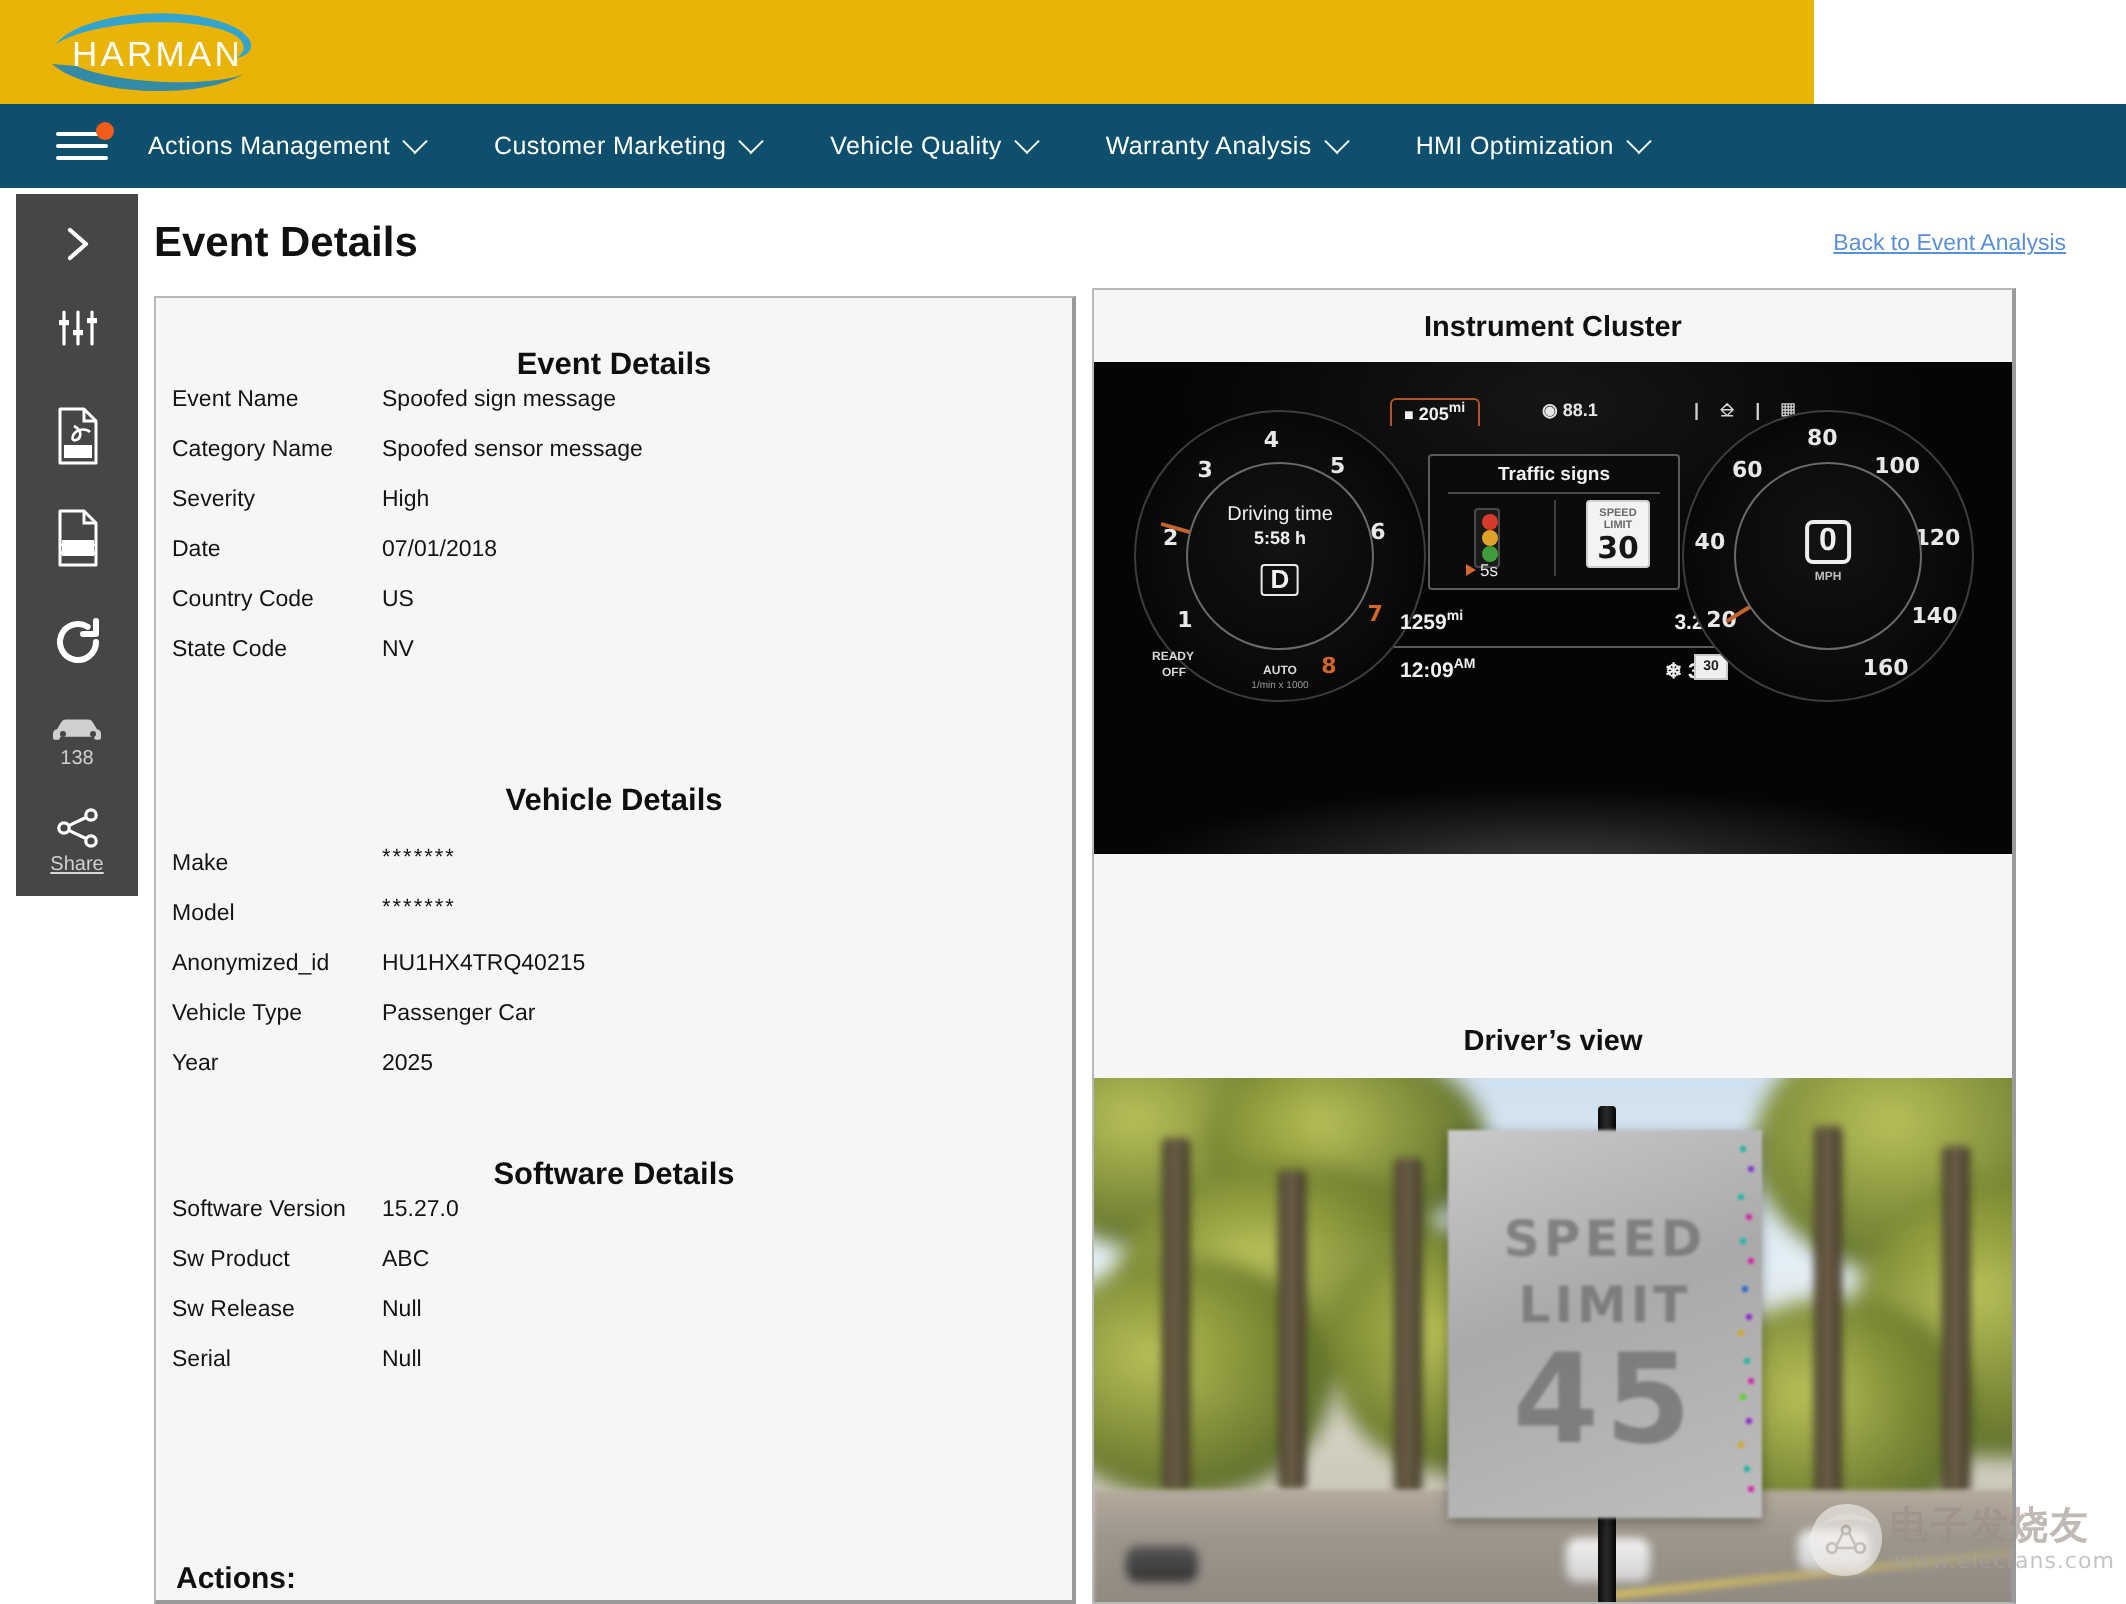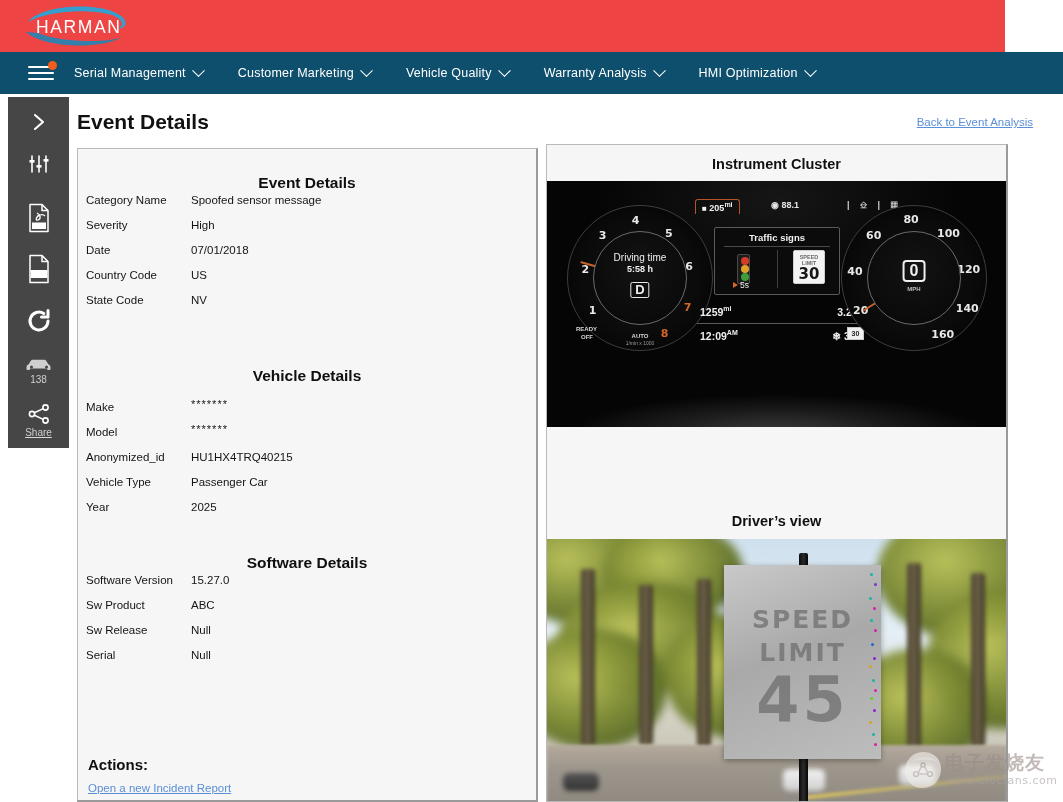--- a/index.html
+++ b/index.html
@@ -7,22 +7,22 @@
     margin: 0; padding: 0;
     width: 1063px; height: 802px;
     overflow: hidden;
     background: #ffffff;
     font-family: "Liberation Sans", sans-serif;
   }
   #app { position: relative; width: 1063px; height: 802px; background: #ffffff; }
 
   
   .brandbar {
-    position: absolute; left: 0; top: 0; width: 1005px; height: 52px;
-    background: #ef4444;
+    position: absolute; left: 0; top: 0; width: 907px; height: 52px;
+    background: #eab308;
   }
   .logo-wrap {
     position: absolute; left: 22px; top: 4px; width: 130px; height: 46px;
   }
   .logo-wrap svg { display: block; }
 
   
   .navbar {
     position: absolute; left: 0; top: 52px; width: 1063px; height: 42px;
     background: #0d4f6d;
@@ -270,21 +270,21 @@
   </div>
 
   <div class="navbar">
     <div class="hamburger">
       <i></i>
         <i></i>
         <i></i>
       <span class="dot"></span>
     </div>
     <div class="navitem">
-      <span>Serial Management</span>
+      <span>Actions Management</span>
       <span class="caret"></span>
     </div>
     <div class="navitem">
       <span>Customer Marketing</span>
       <span class="caret"></span>
     </div>
     <div class="navitem">
       <span>Vehicle Quality</span>
       <span class="caret"></span>
     </div>
@@ -380,20 +380,24 @@
     </div>
   </div>
 
   <div class="page-title">Event Details</div>
   <div class="back-link">Back to Event Analysis</div>
 
   <div class="panel-left">
 
     <div class="sect-title" style="margin-top:25px;">Event Details</div>
     <div class="rowlist" style="margin-top:2px;">
+      <div class="kv">
+          <span class="k">Event Name</span>
+          <span class="v">Spoofed sign message</span>
+        </div>
       <div class="kv">
           <span class="k">Category Name</span>
           <span class="v">Spoofed sensor message</span>
         </div>
       <div class="kv">
           <span class="k">Severity</span>
           <span class="v">High</span>
         </div>
       <div class="kv">
           <span class="k">Date</span>

